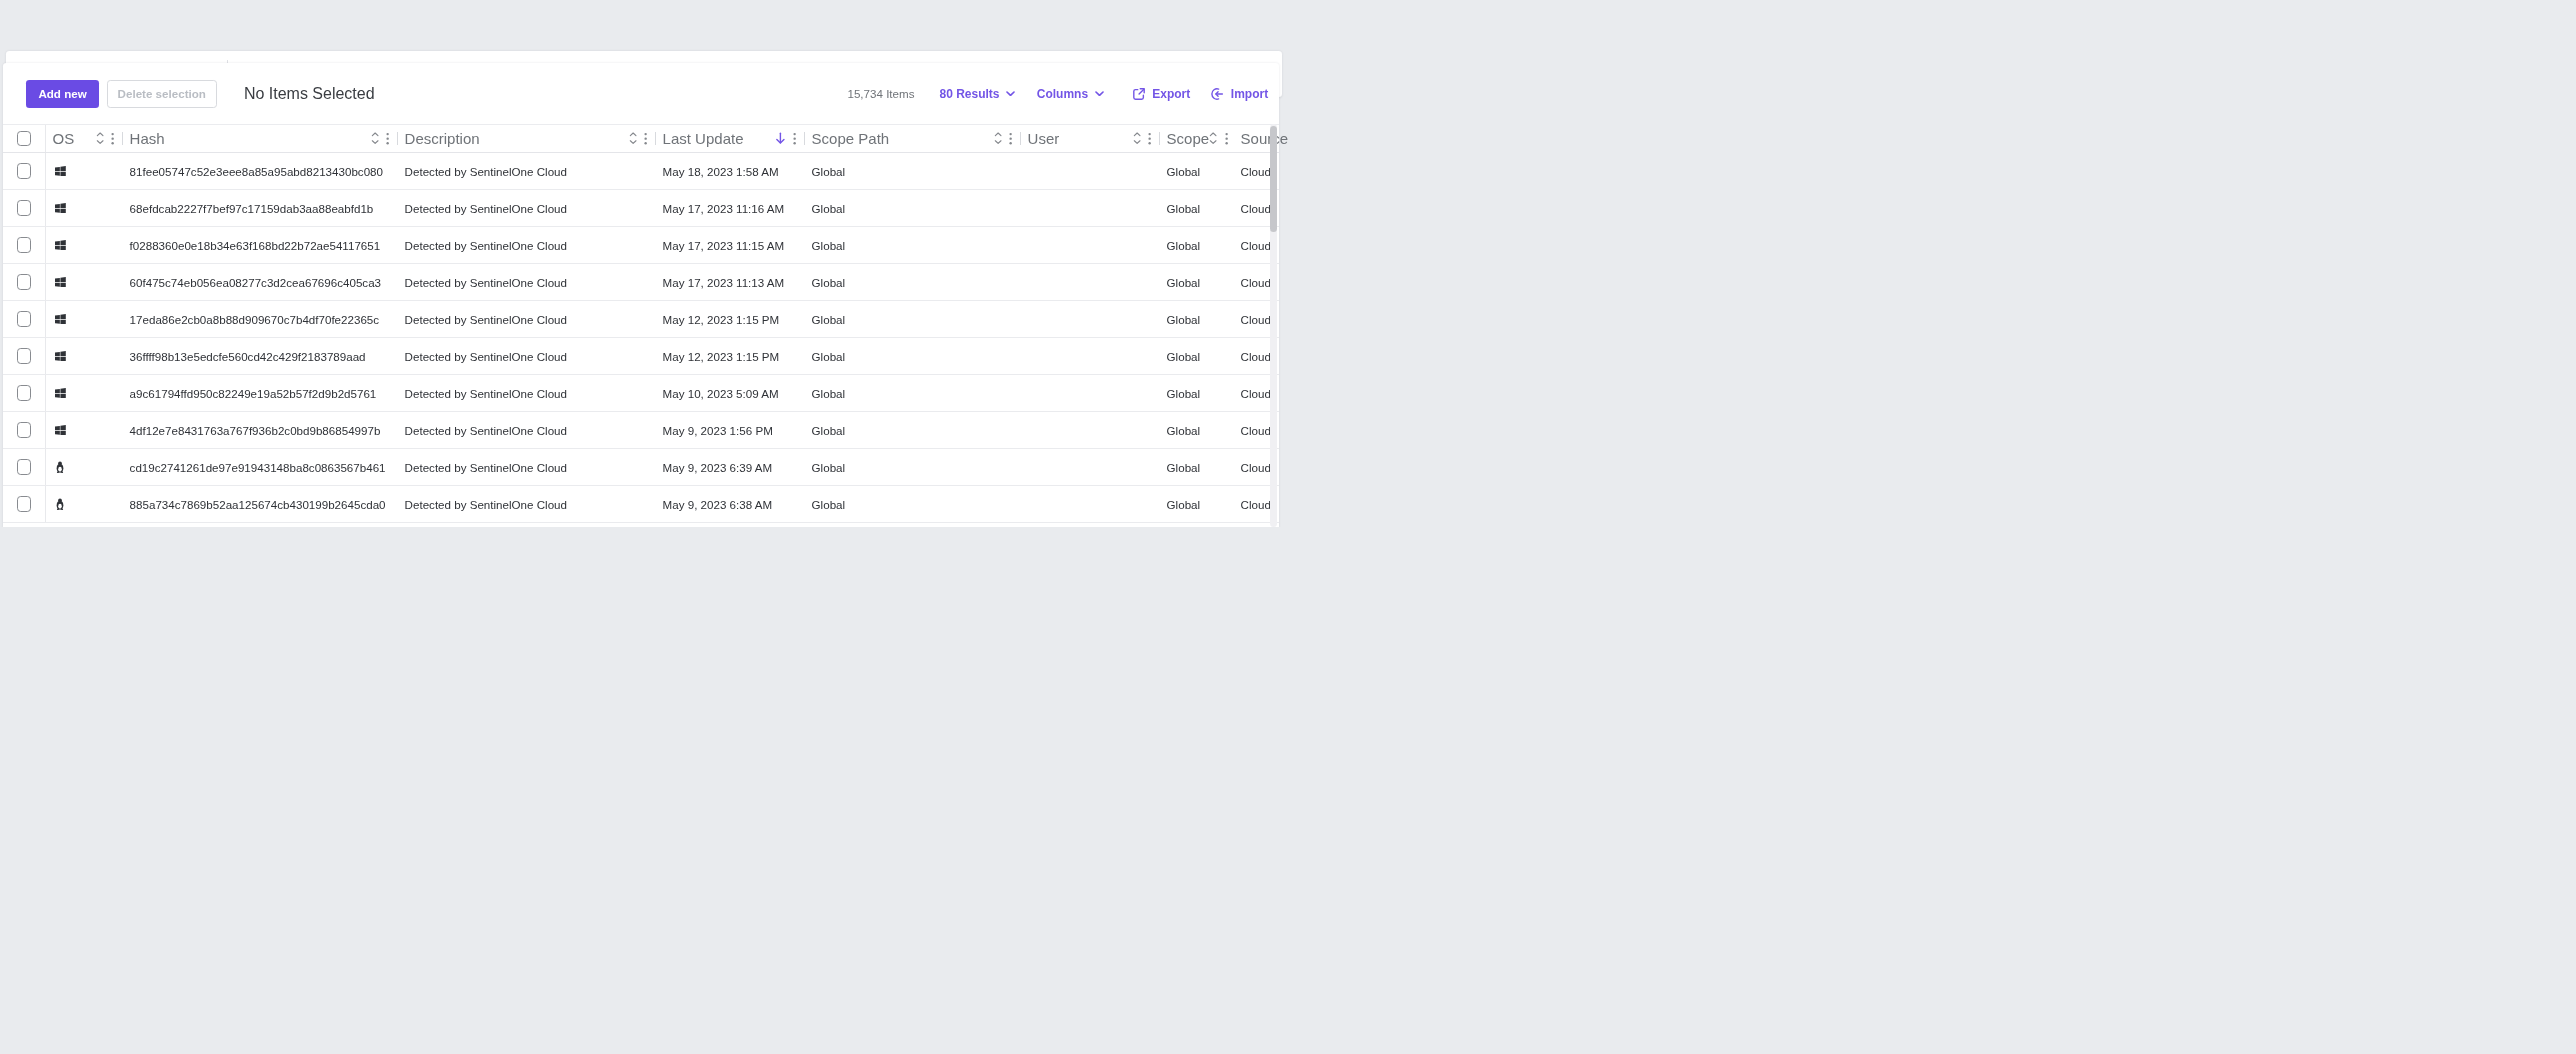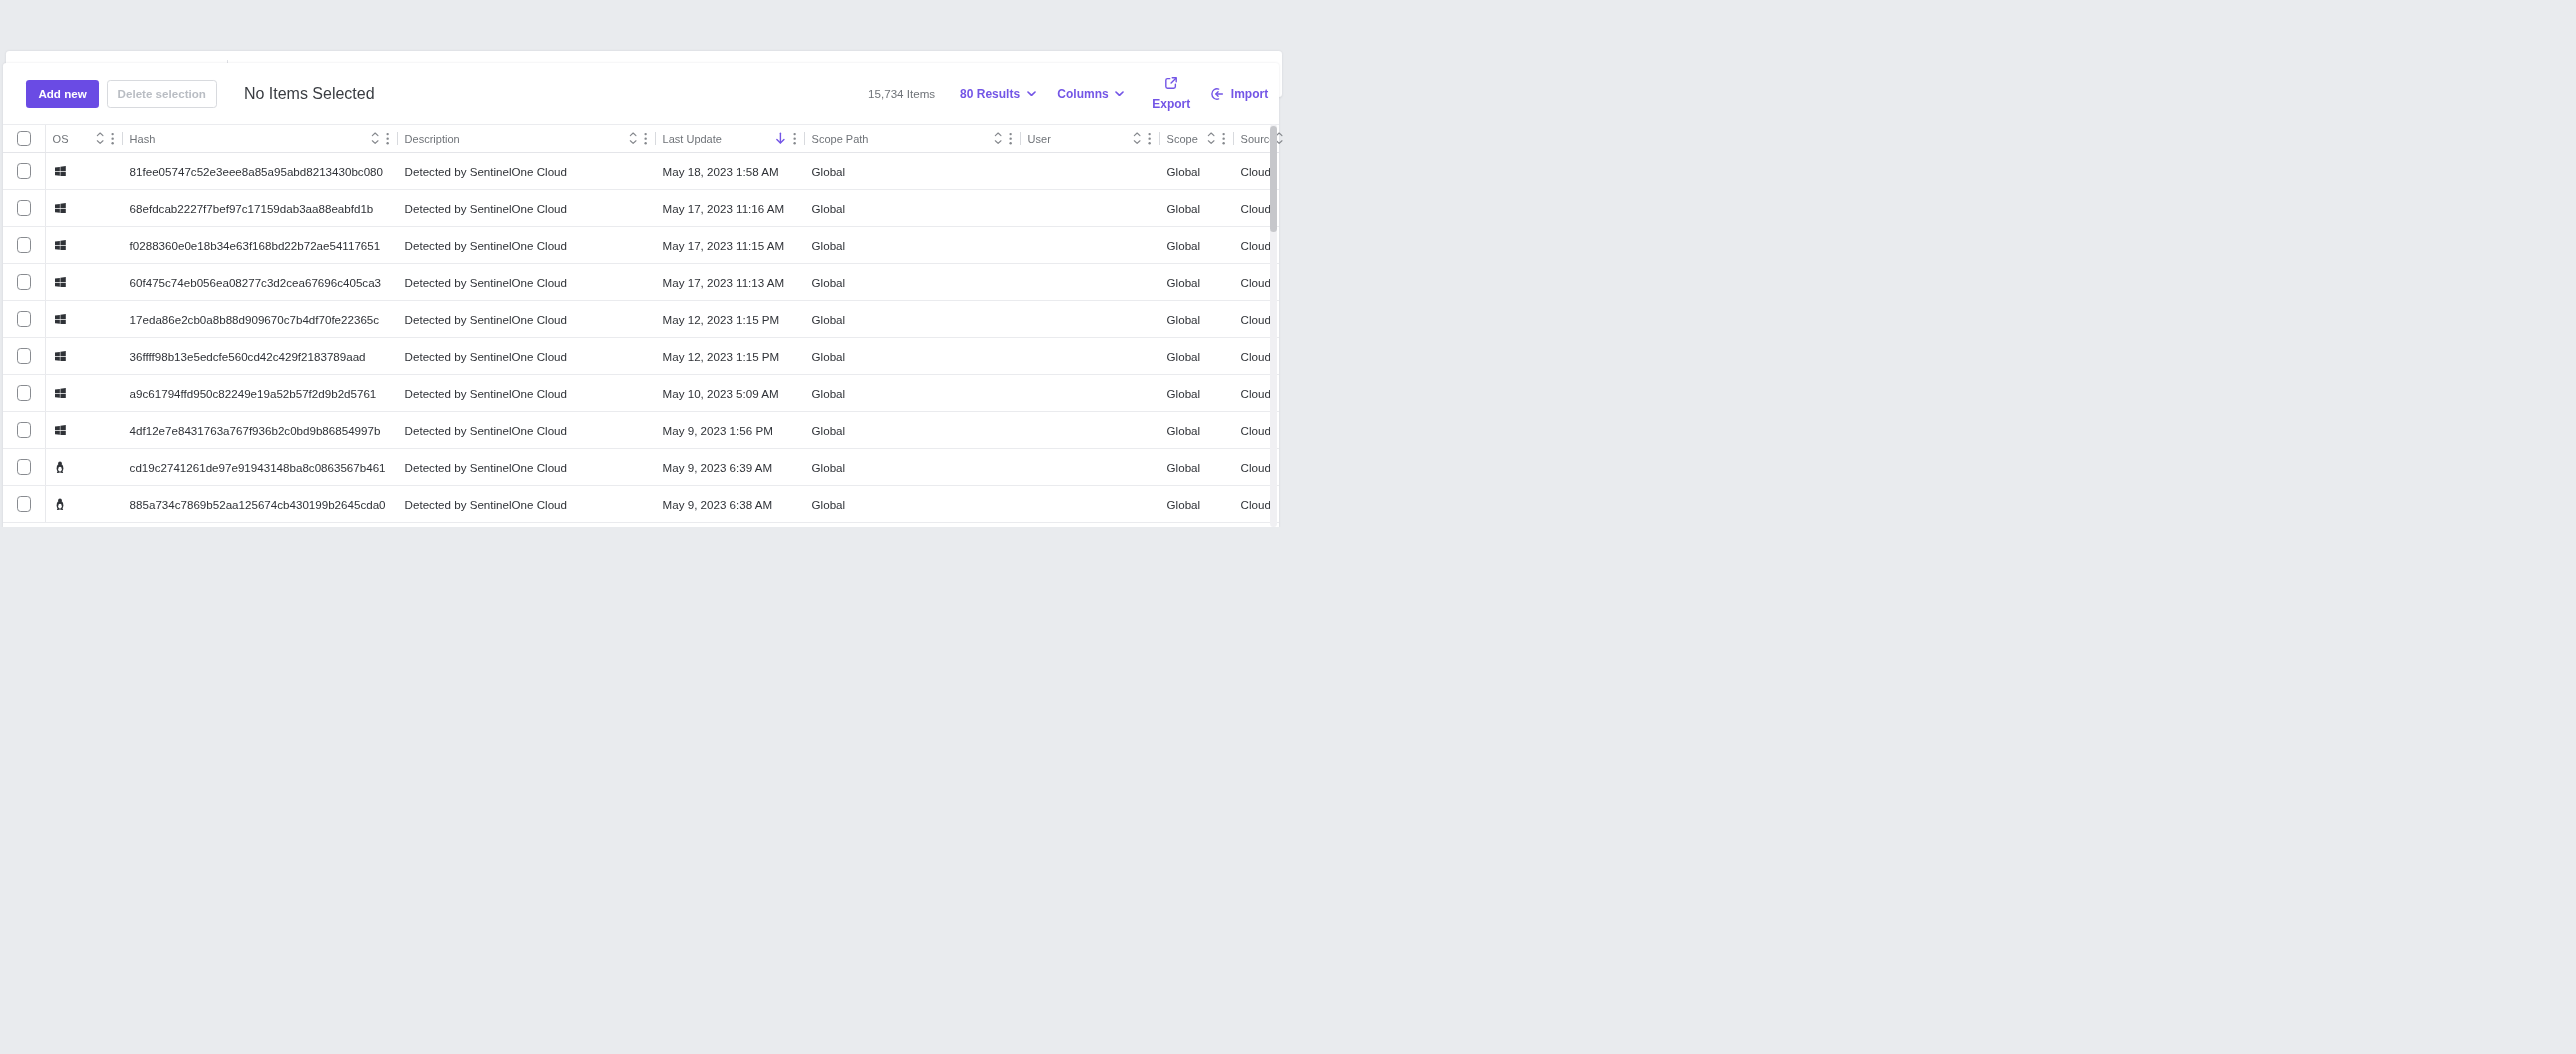--- a/index.html
+++ b/index.html
@@ -32,32 +32,32 @@
              border-radius:3.3px; font:700 11.6px "Liberation Sans",sans-serif; cursor:pointer; flex:none; }
   .btn-delete { height:28px; margin-left:7.5px; padding:0 10px; background:#fff; color:#b9bdc3;
                 border:0.8px solid #d8dade; border-radius:3.3px;
                 font:700 11.6px "Liberation Sans",sans-serif; flex:none; }
   .sel-status { margin-left:27px; font-size:16px; color:#3a3d42; white-space:nowrap; }
   .tb-spacer { flex:1; }
   .items-count { color:#6f7378; font-size:11.6px; white-space:nowrap; }
   .tb-link { display:flex; align-items:center; gap:6.6px; color:#7355e6; font-weight:700;
              font-size:12px; cursor:pointer; white-space:nowrap; }
   .ml30 { margin-left:25px; } .ml26 { margin-left:21.6px; }
-  .ml34 { margin-left:28px;flex-direction:column; } .ml24 { margin-left:20px; }
+  .ml34 { margin-left:28px; } .ml24 { margin-left:20px; }
   .icon { display:flex; align-items:center; }
 
   
   .table-header { height:29px; display:flex; align-items:center;
                   border-top:0.8px solid #ebecef; border-bottom:0.8px solid #e4e5e9; }
   .hcheck { width:43px; height:100%; display:flex; align-items:center; justify-content:center;
             border-right:0.8px solid #e8e9ec; flex:none; }
   .cb { width:13.3px; height:15.8px; border:1.2px solid #888b90; border-radius:3.7px;
         background:#fff; cursor:pointer; flex:none; }
   .hcell { height:100%; display:flex; align-items:center; padding-left:6.6px; flex:none; cursor:pointer; }
-  .hlabel { font-size:11px; color:#6f7378; white-space:nowrap; }
+  .hlabel { font-size:15px; color:#6f7378; white-space:nowrap; }
   .sort { margin-left:auto; display:flex; align-items:center; }
   .kebab { margin-left:7.5px; display:flex; align-items:center; cursor:pointer; }
   .hdivider { width:0.8px; height:13.3px; background:#d8dade; margin-left:7.5px; }
   .col-os { width:77px; } .col-hash { width:275px; } .col-description { width:258px; }
   .col-last_update { width:149px; } .col-scope_path { width:216px; } .col-user { width:139px; }
   .col-scope { width:74px; } .col-source { flex:1 1 auto; padding-right:13.3px; }
 
   
   .tbody { position:relative; }
   .trow { height:37px; display:flex; align-items:center; border-bottom:0.8px solid #eaebee; }

